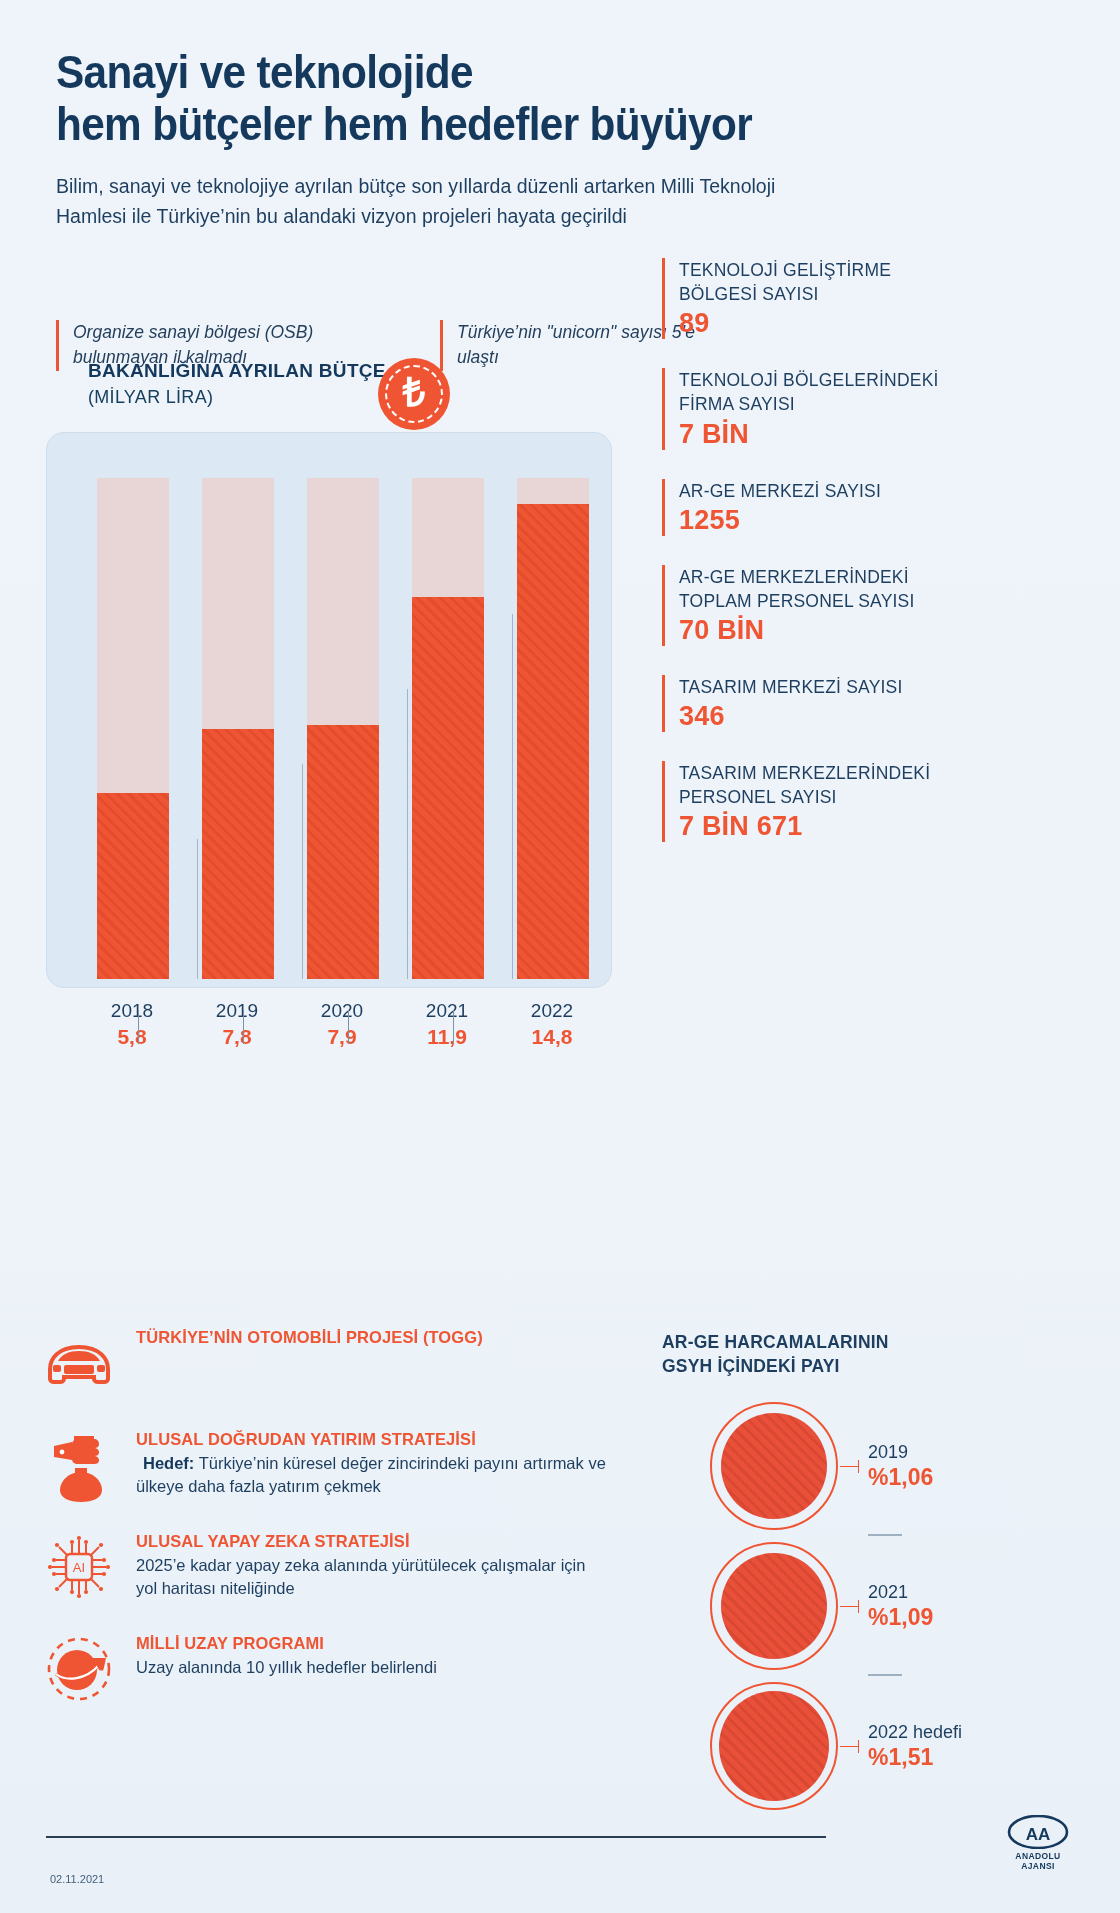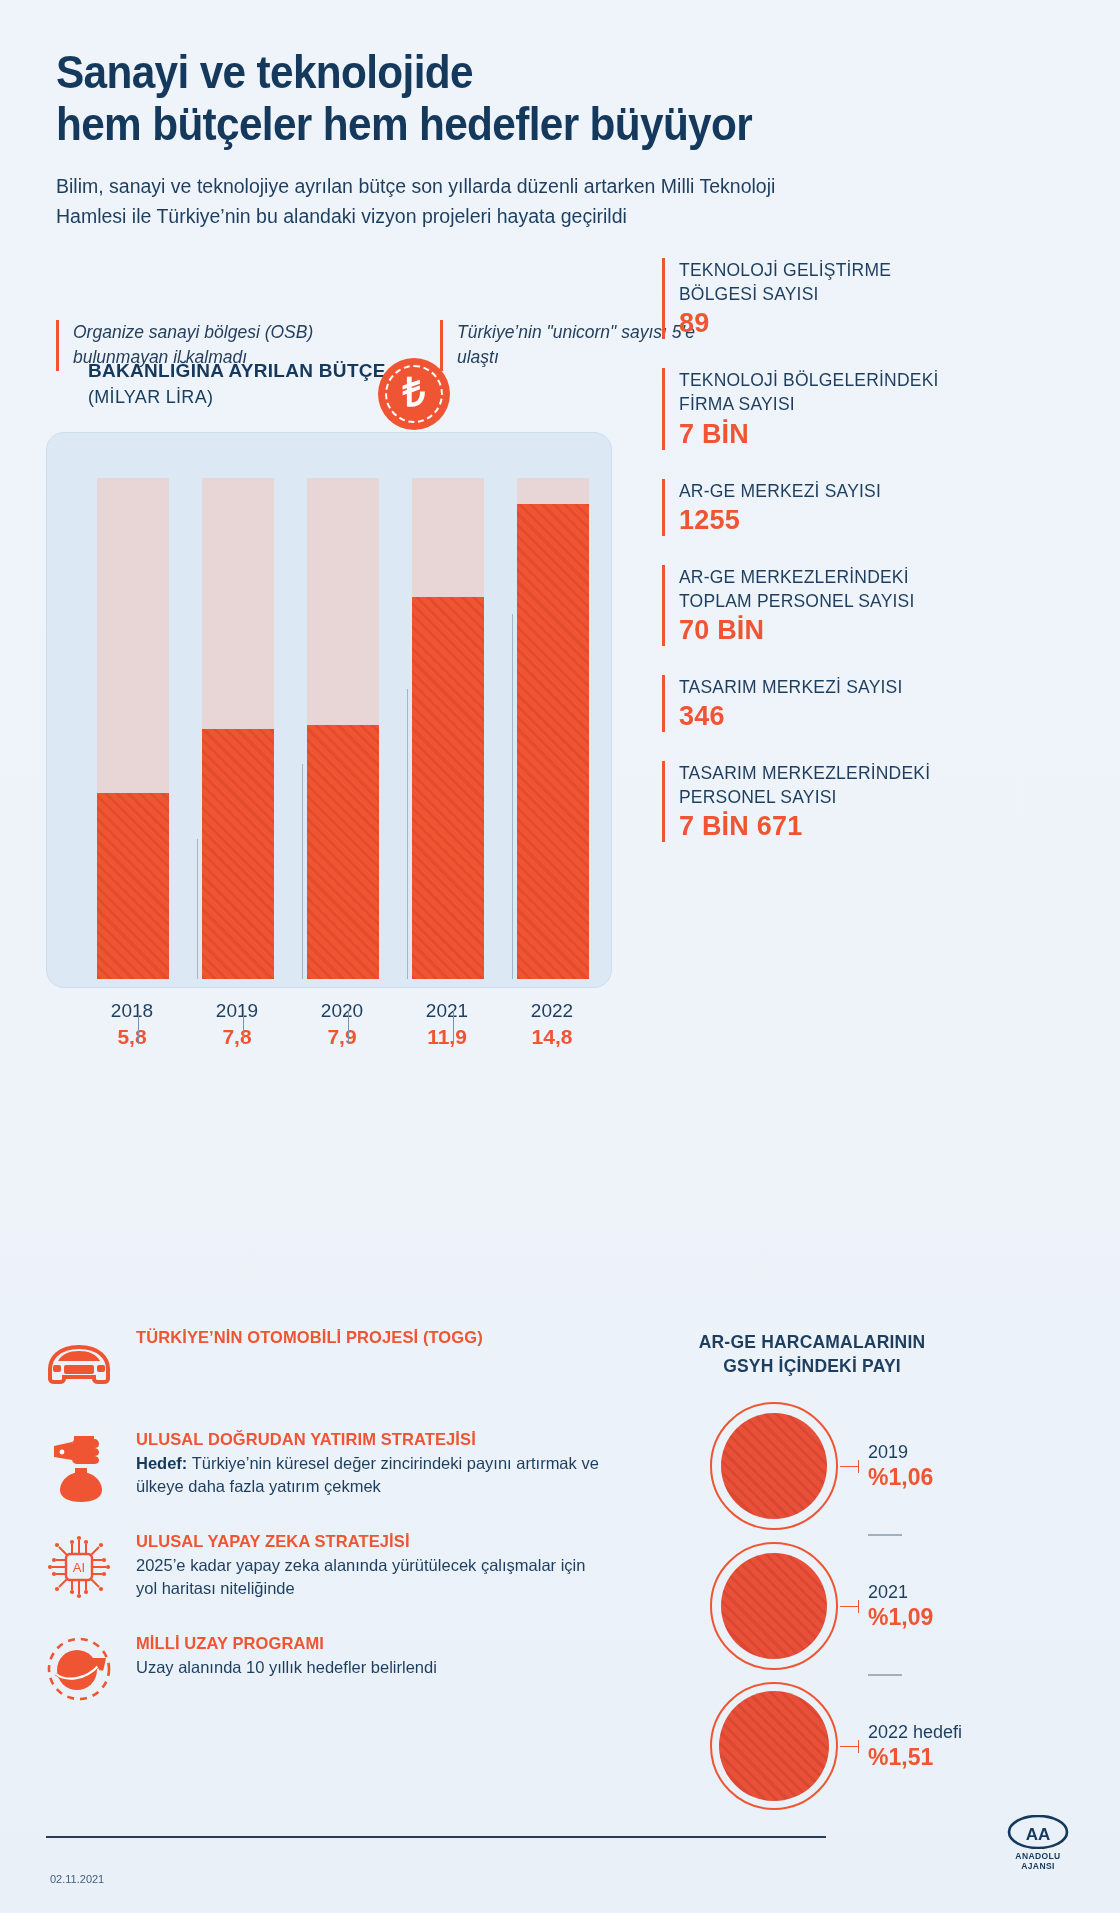--- a/index.html
+++ b/index.html
@@ -91,25 +91,25 @@
   .stat .val {
     font-size: 27px; font-weight:700; color:#ef5532; margin-top:2px; letter-spacing:.2px;
   }
   
   .projects { position:absolute; left:40px; top:1324px; width:600px; }
   .project { display:flex; gap:18px; margin-bottom:24px; align-items:flex-start; }
   .p-icon { width:78px; min-width:78px; height:78px; display:flex; align-items:center; justify-content:center; }
   .p-body { padding-top:4px; }
   .p-title { font-size:16.5px; font-weight:700; color:#ef5532; letter-spacing:.1px; }
   .p-desc { font-size:16.5px; line-height:1.42; color:#1d3e5f; margin-top:3px; max-width:470px; }
-  .p-desc b { font-weight:700; color:#14395c; }
+  .p-desc b { font-weight:700; color:#14395c;margin-left:7px; }
   
   .gsyh-title {
     position:absolute; left:662px; top:1330px; width:300px;
-    font-size:17.5px; font-weight:700; color:#1d3e5f; line-height:1.38; letter-spacing:.2px;text-align:center;
+    font-size:17.5px; font-weight:700; color:#1d3e5f; line-height:1.38; letter-spacing:.2px;
   }
   .circles { position:absolute; left:662px; top:1390px; width:420px; height:430px; }
   .c-ring { position:absolute; border:2px solid #ef5532; border-radius:50%; }
   .c-fill {
     position:absolute; border-radius:50%;
     background:
       repeating-linear-gradient(45deg, rgba(160,35,15,.18) 0 3px, rgba(160,35,15,0) 3px 8px),
       #e8503a;
   }
   .c-lab { position:absolute; }

